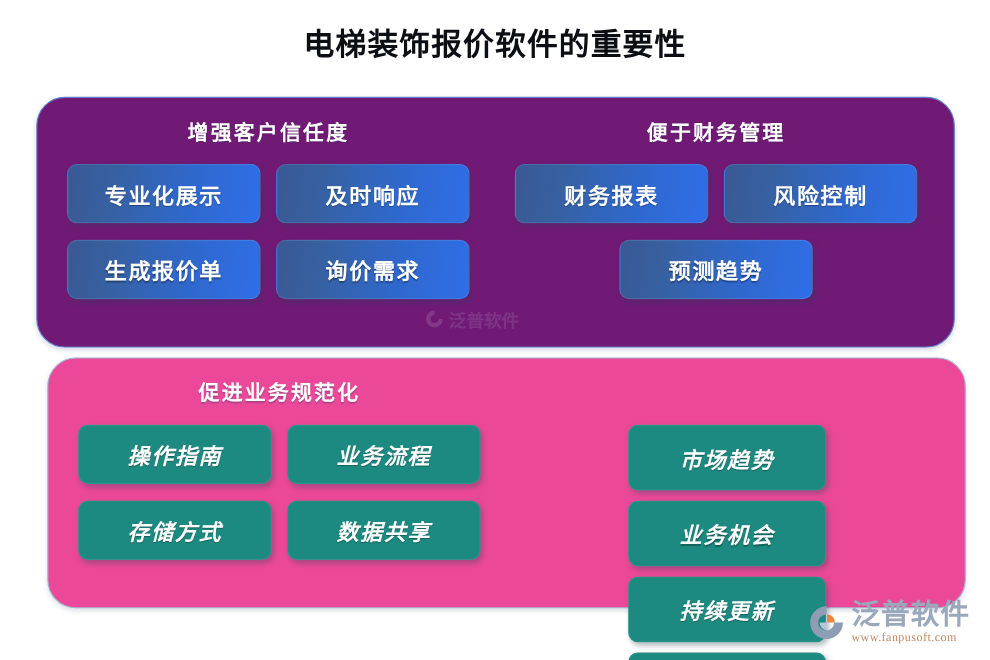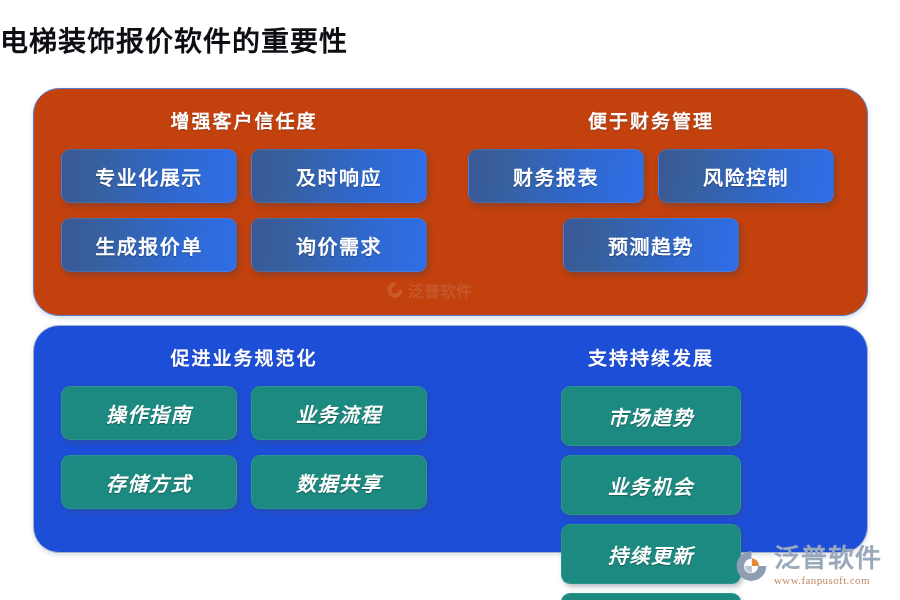--- a/index.html
+++ b/index.html
@@ -22,51 +22,53 @@
     height: 600px;
     box-sizing: border-box;
   }
 
   
   .page-title {
     position: absolute;
     top: 22px;
     left: 0;
     width: 900px;
+    text-align: center;
     font-size: 28px;
     font-weight: bold;
     color: #0d0d14;
     letter-spacing: 1px;
     line-height: 40px;
     font-family: Liberation Serif, serif;
   }
 
   
   .panel {
     position: absolute;
     left: 33px;
     width: 835px;
     box-sizing: border-box;
     border-radius: 26px;
   }
 
   .panel-blue {
     top: 88px;
     height: 228px;
-    background: #c2410c;
+    background: #701a75;
     border: 1px solid #5b7fcc;
     box-shadow: 0 2px 5px rgba(60,80,130,0.22);
   }
 
   .panel-gray {
     top: 325px;
     height: 228px;
-    background: #1d4ed8;
+    background: #ec4899;
     border: 1px solid #a3b2cd;
     box-shadow: 0 2px 5px rgba(70,85,115,0.18);
+    margin-left: 10px;
   }
 
   
   .group {
     position: absolute;
     top: 0;
     height: 100%;
   }
   .group-left  { left: 10px;  width: 400px; }
   .group-right { left: 412px; width: 410px; }
@@ -236,21 +238,20 @@
       <div class="group-header">促进业务规范化</div>
       <div class="chip-grid">
         <div class="chip chip-teal">操作指南</div>
         <div class="chip chip-teal">业务流程</div>
         <div class="chip chip-teal">存储方式</div>
         <div class="chip chip-teal">数据共享</div>
       </div>
     </div>
 
     <div class="group group-right">
-      <div class="group-header">支持持续发展</div>
       <div class="chip-grid">
         <div class="chip chip-teal">市场趋势</div>
         <div class="chip chip-teal">业务机会</div>
         <div class="chip chip-teal">持续更新</div>
         <div class="chip chip-teal">市场需求</div>
       </div>
     </div>
   </div>
 
   <div class="logo">

